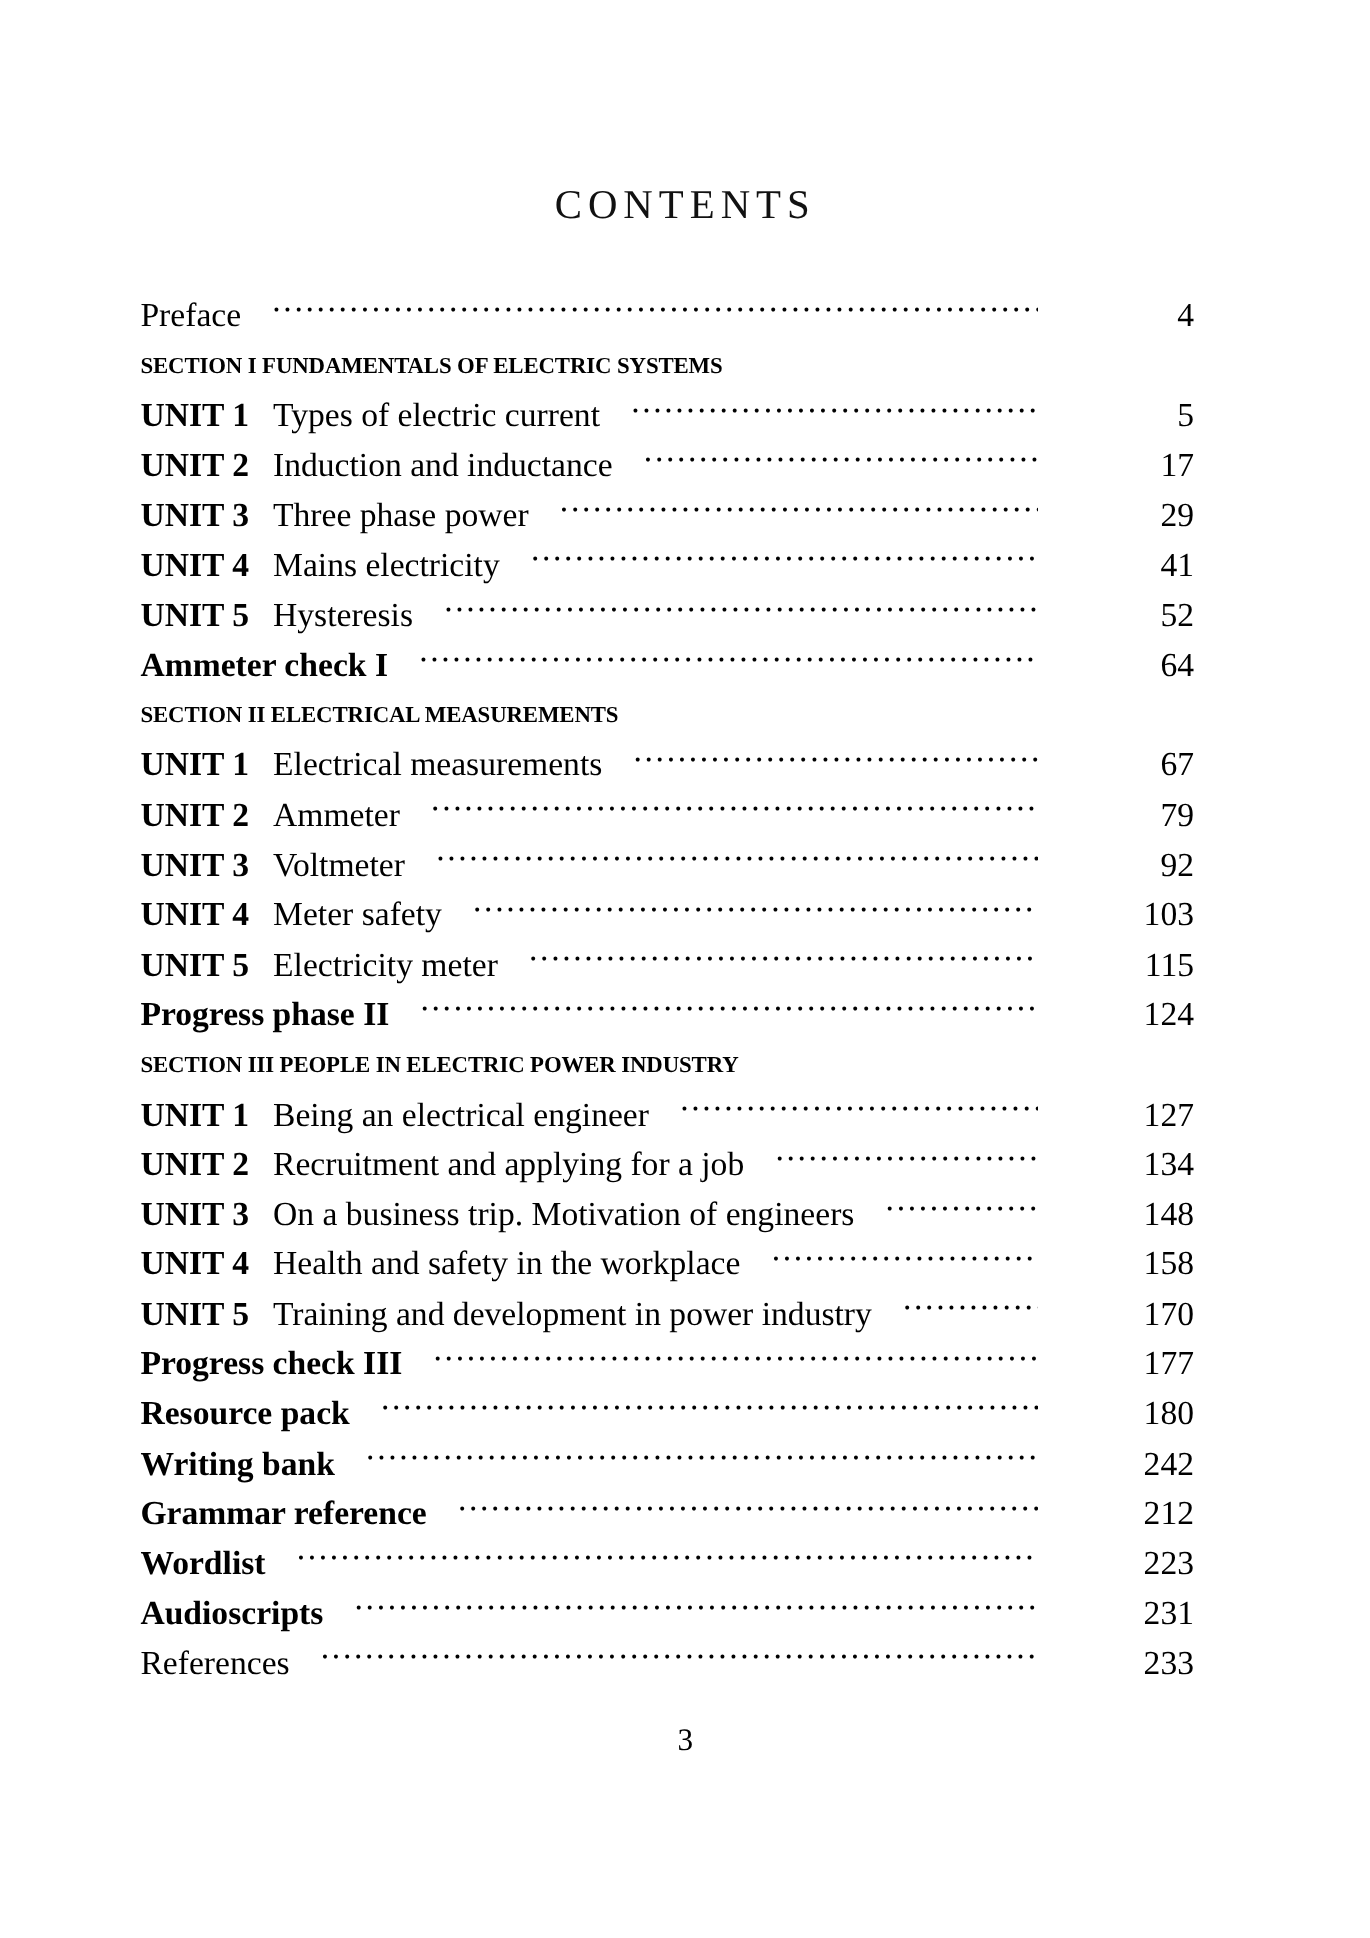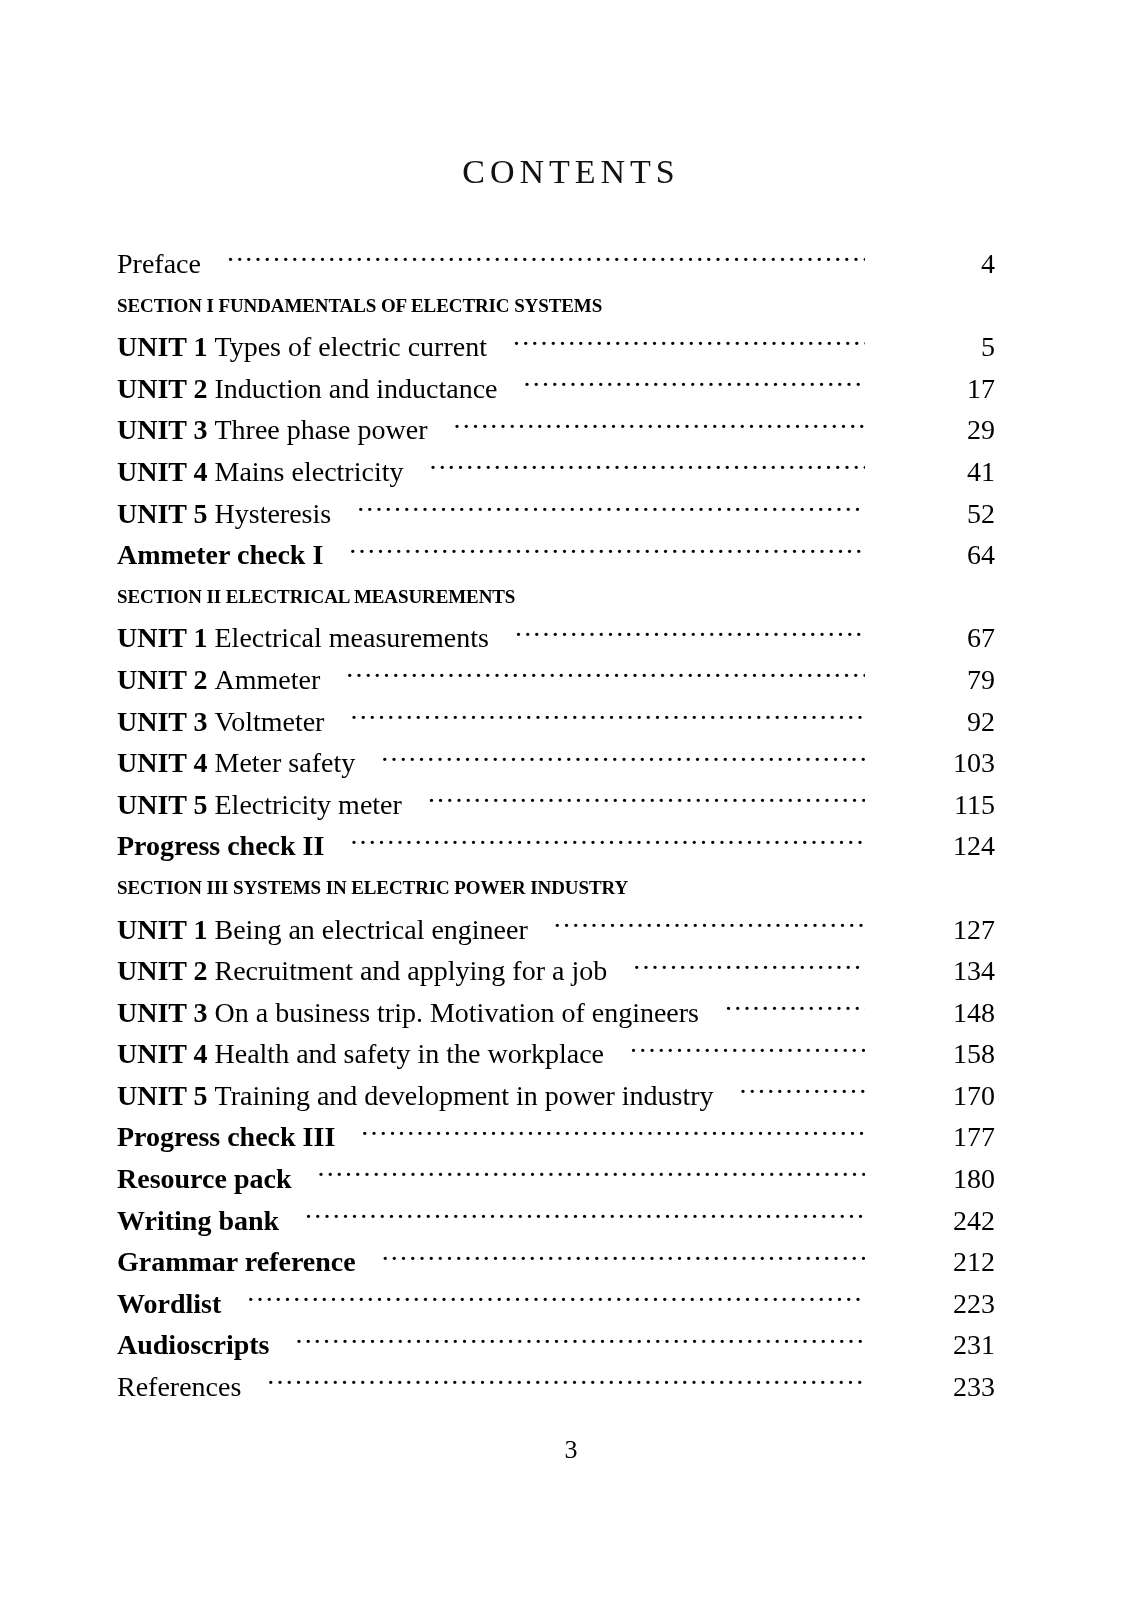--- a/index.html
+++ b/index.html
@@ -57,21 +57,21 @@
     gap: 26px;
   }
 
   .row-label {
     flex: 0 0 auto;
     font-size: 28px;
   }
 
   .unit-tag {
     font-weight: bold;
-    margin-right: 7px;
+    margin-right: 20px;
   }
 
   .row-title {
     font-weight: 400;
   }
 
   .row-title.bold {
     font-weight: bold;
   }
 
@@ -208,27 +208,27 @@
         <span class="row-gap"></span>
         <span class="row-page">103</span>
       </div>
       <div class="toc-row">
         <span class="row-label"><span class="unit-tag">UNIT 5</span><span class="row-title">Electricity meter</span></span>
         <span class="leader"></span>
         <span class="row-gap"></span>
         <span class="row-page">115</span>
       </div>
       <div class="toc-row">
-        <span class="row-label"><span class="row-title bold">Progress check II</span></span>
+        <span class="row-label"><span class="row-title bold">Progress phase II</span></span>
         <span class="leader"></span>
         <span class="row-gap"></span>
         <span class="row-page">124</span>
       </div>
       <div class="toc-row section">
-        <span class="section-heading">SECTION III SYSTEMS IN ELECTRIC POWER INDUSTRY</span>
+        <span class="section-heading">SECTION III PEOPLE IN ELECTRIC POWER INDUSTRY</span>
       </div>
       <div class="toc-row">
         <span class="row-label"><span class="unit-tag">UNIT 1</span><span class="row-title">Being an electrical engineer</span></span>
         <span class="leader"></span>
         <span class="row-gap"></span>
         <span class="row-page">127</span>
       </div>
       <div class="toc-row">
         <span class="row-label"><span class="unit-tag">UNIT 2</span><span class="row-title">Recruitment and applying for a job</span></span>
         <span class="leader"></span>

